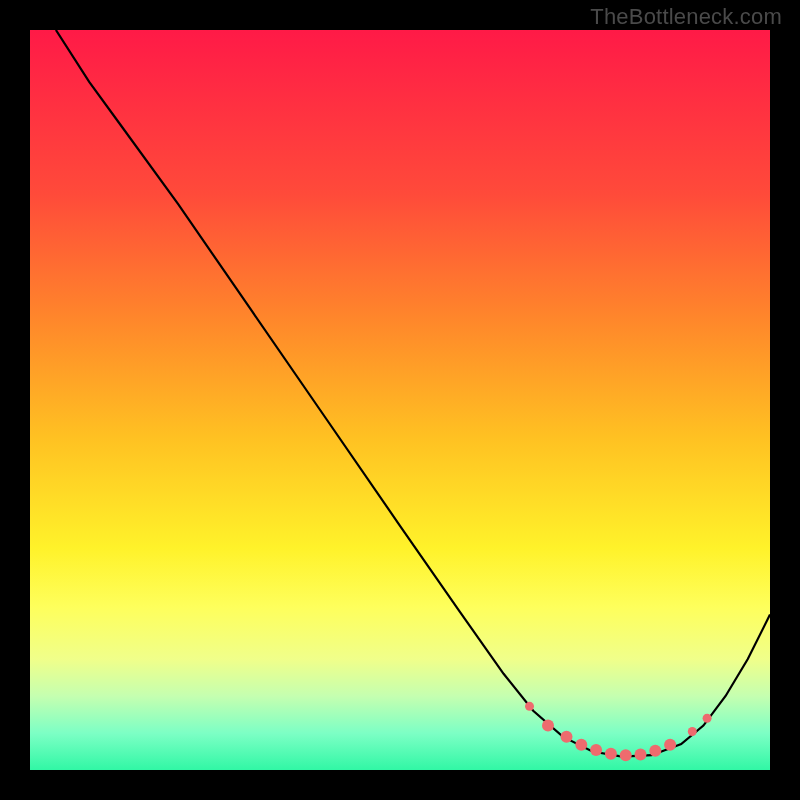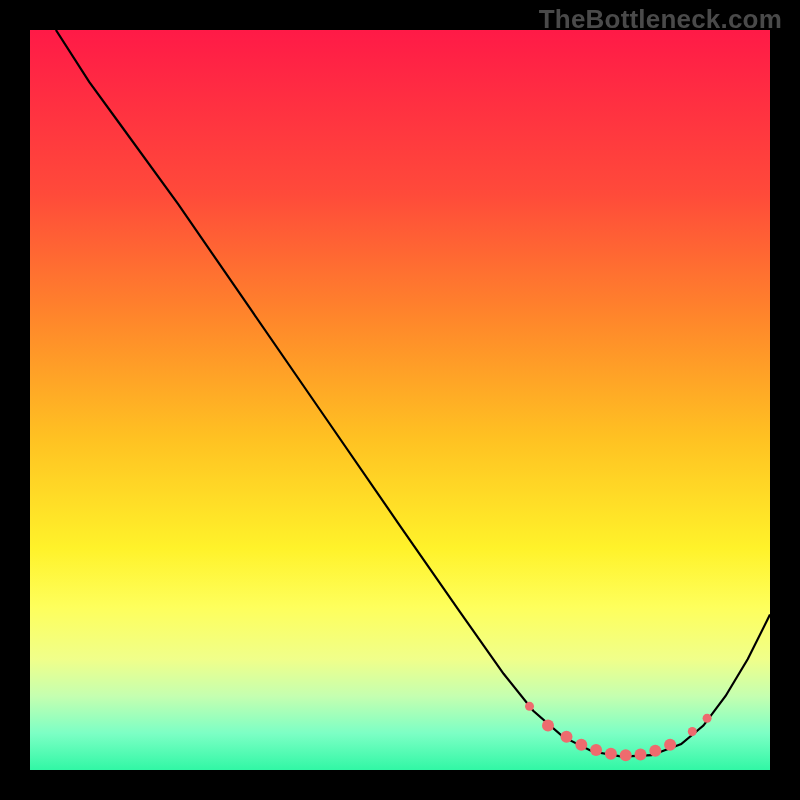--- a/index.html
+++ b/index.html
@@ -8,22 +8,22 @@
     width: 800px;
     height: 800px;
     position: relative;
     background: #000;
   }
   .watermark {
     position: absolute;
     top: 4px;
     right: 18px;
     font-family: Arial, Helvetica, sans-serif;
-    font-size: 26px;
-    font-weight: 700;
+    font-size: 22px;
+    font-weight: 400;
     color: #4a4a4a;
     letter-spacing: 0.2px;
     z-index: 10;
   }
   .plot-area {
     position: absolute;
     left: 30px;
     top: 30px;
     width: 740px;
     height: 740px;

